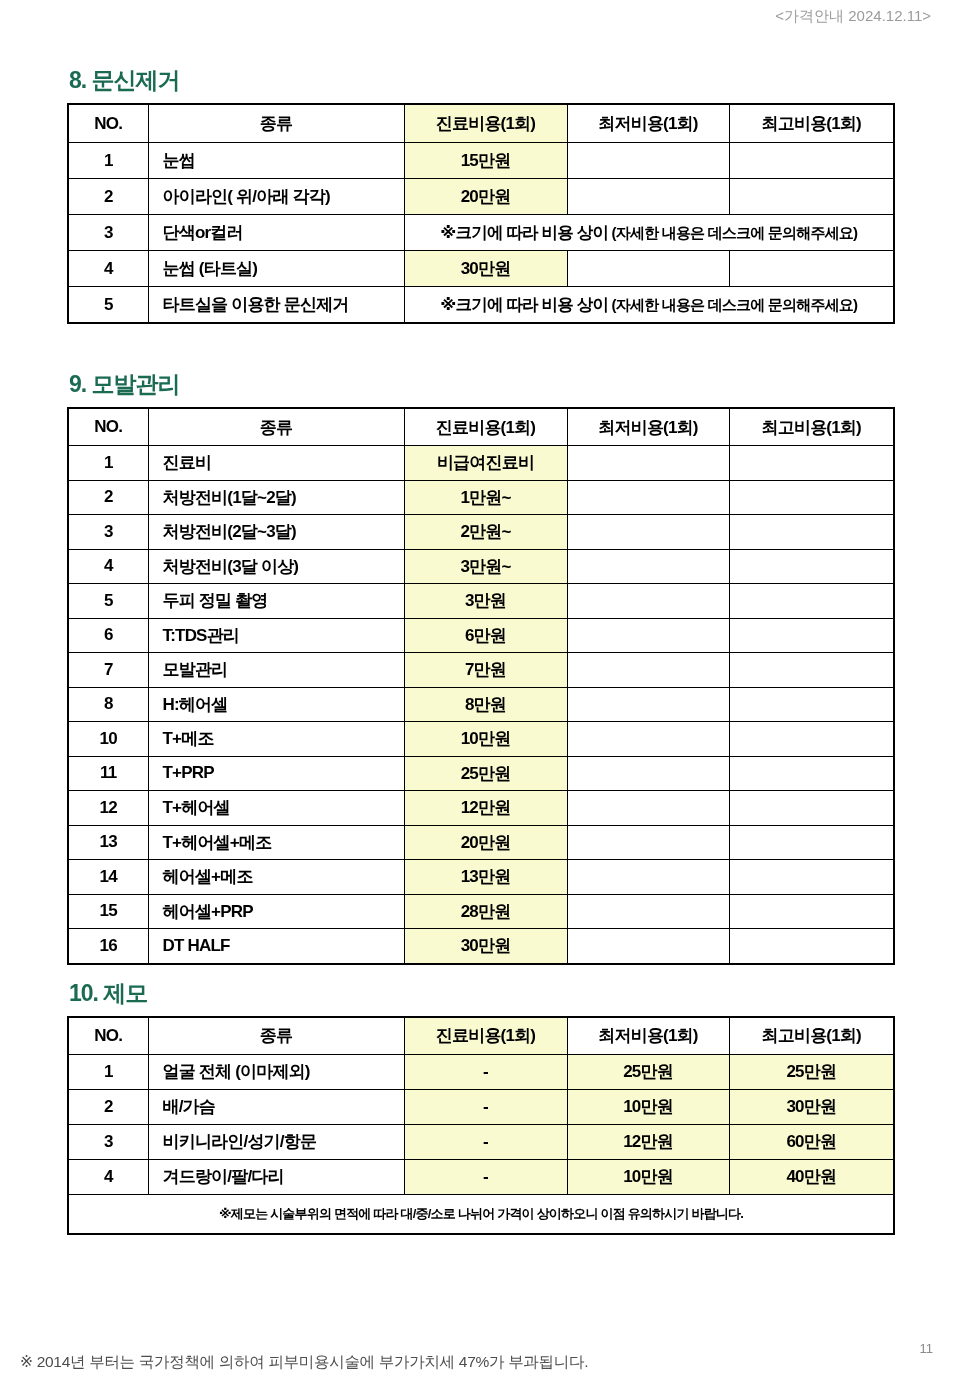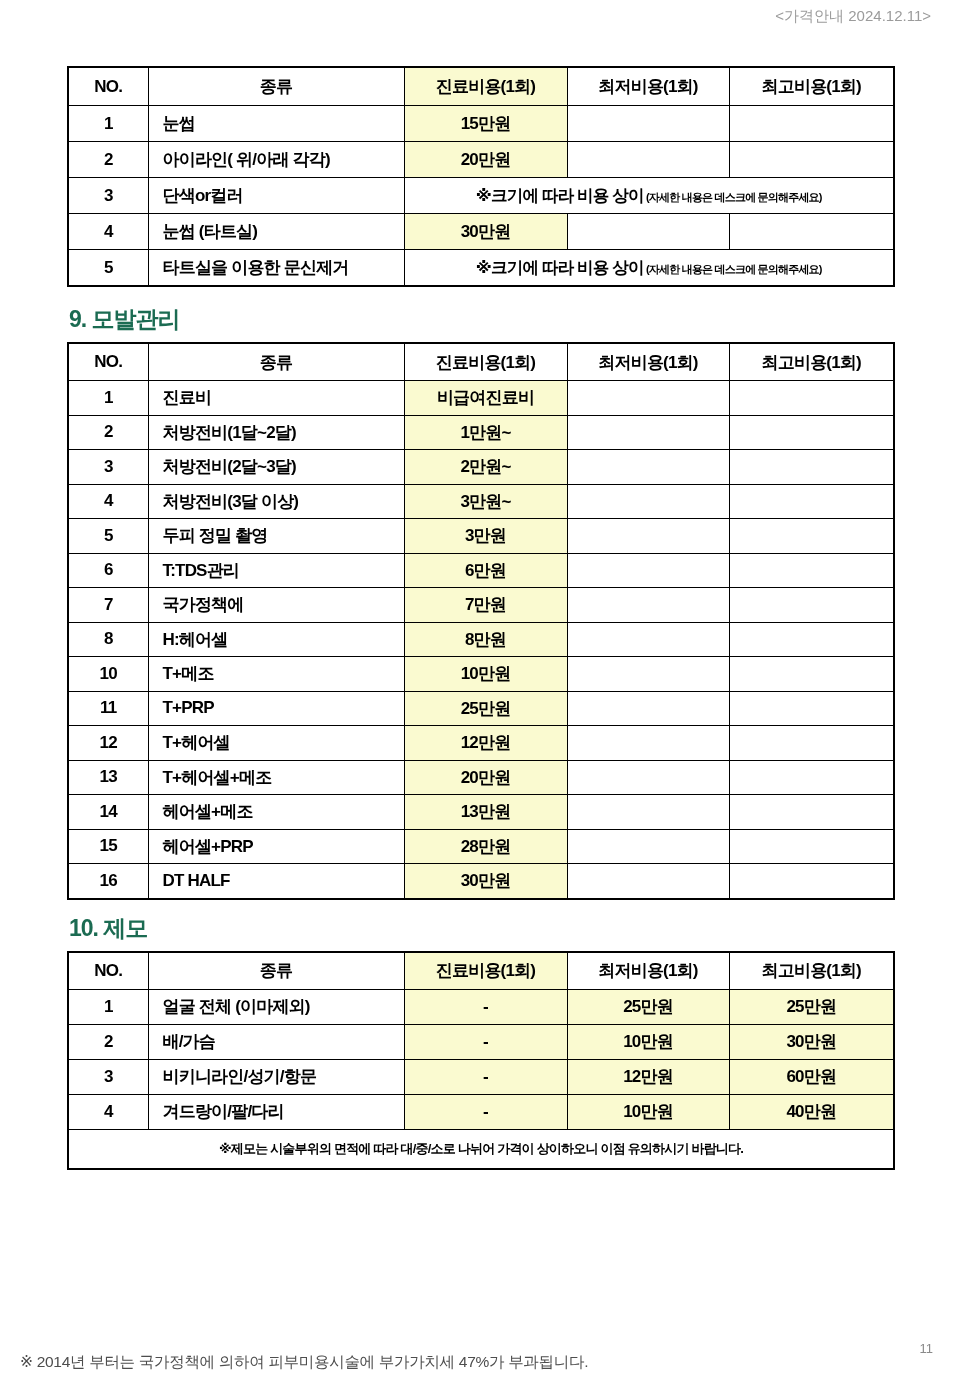--- a/index.html
+++ b/index.html
@@ -9,59 +9,60 @@
   }
   .date-label {
     position:absolute; top:7px; right:29px;
     font-size:15px; color:#9b9b9b; letter-spacing:0px;
   }
   .content { position:absolute; left:67px; top:66px; width:826px; }
   .sec-title {
     color:var(--green,#1b6b52); font-size:23px; font-weight:bold;
     margin:0 0 9px 2px; letter-spacing:-1px; line-height:28px;
   }
-  .sec-title.mt9  { margin-top:18px; }
+  .sec-title.mt9  { margin-top:46px; }
   .sec-title.mt10 { margin-top:14px; }
   table.price-table {
     width:826px; border-collapse:collapse; table-layout:fixed;
     border:2.5px solid #000;
   }
   .price-table th, .price-table td {
     border:1.5px solid #000; padding:0;
     font-weight:bold; font-size:17px; color:#000;
     text-align:center; vertical-align:middle; letter-spacing:-0.8px;
     overflow:hidden; white-space:nowrap;
   }
   .price-table td.name { text-align:left; padding-left:14px; }
   .price-table .yellow { background:var(--yellow,#fafad0); }
   .t8 th { height:37px; } .t8 td { height:35px; }
   .t9 th { height:36px; } .t9 td { height:33.5px; }
   .t10 th { height:36px; } .t10 td { height:34px; }
   .note-cell .note-main { font-size:16.5px;margin-top:19px; }
-  .note-cell .note-sub  { font-size:11px; }
+  .note-cell .note-sub  { font-size:15px; }
   .t10 td.footer-note { height:38px; font-size:13px; }
   .bottom-note {
     position:absolute; left:20px; top:1352px;
     font-size:15.5px; color:#4d4d4d; letter-spacing:-0.3px;
   }
   .page-number {
     position:absolute; right:27px; top:1341px;
     font-size:13px; color:#8a8a8a;
   }
 </style>
 </head>
 <body>
 
 <div class="page">
 
   <div class="date-label">&lt;가격안내 2024.12.11&gt;</div>
 
   <div class="content">
 
     <section>
+      <h2 class="sec-title">8. 문신제거</h2>
       <table class="price-table t8">
           <colgroup>
             <col style="width: 80px;">
             <col style="width: 256px;">
             <col style="width: 163px;">
             <col style="width: 162px;">
             <col style="width: 165px;">
           </colgroup>
           <thead>
             <tr>
@@ -165,21 +166,21 @@
             </tr>
             <tr>
               <td>6</td>
               <td class="name">T:TDS관리</td>
               <td class="yellow">6만원</td>
               <td></td>
               <td></td>
             </tr>
             <tr>
               <td>7</td>
-              <td class="name">국가정책에</td>
+              <td class="name">모발관리</td>
               <td class="yellow">7만원</td>
               <td></td>
               <td></td>
             </tr>
             <tr>
               <td>8</td>
               <td class="name">H:헤어셀</td>
               <td class="yellow">8만원</td>
               <td></td>
               <td></td>

